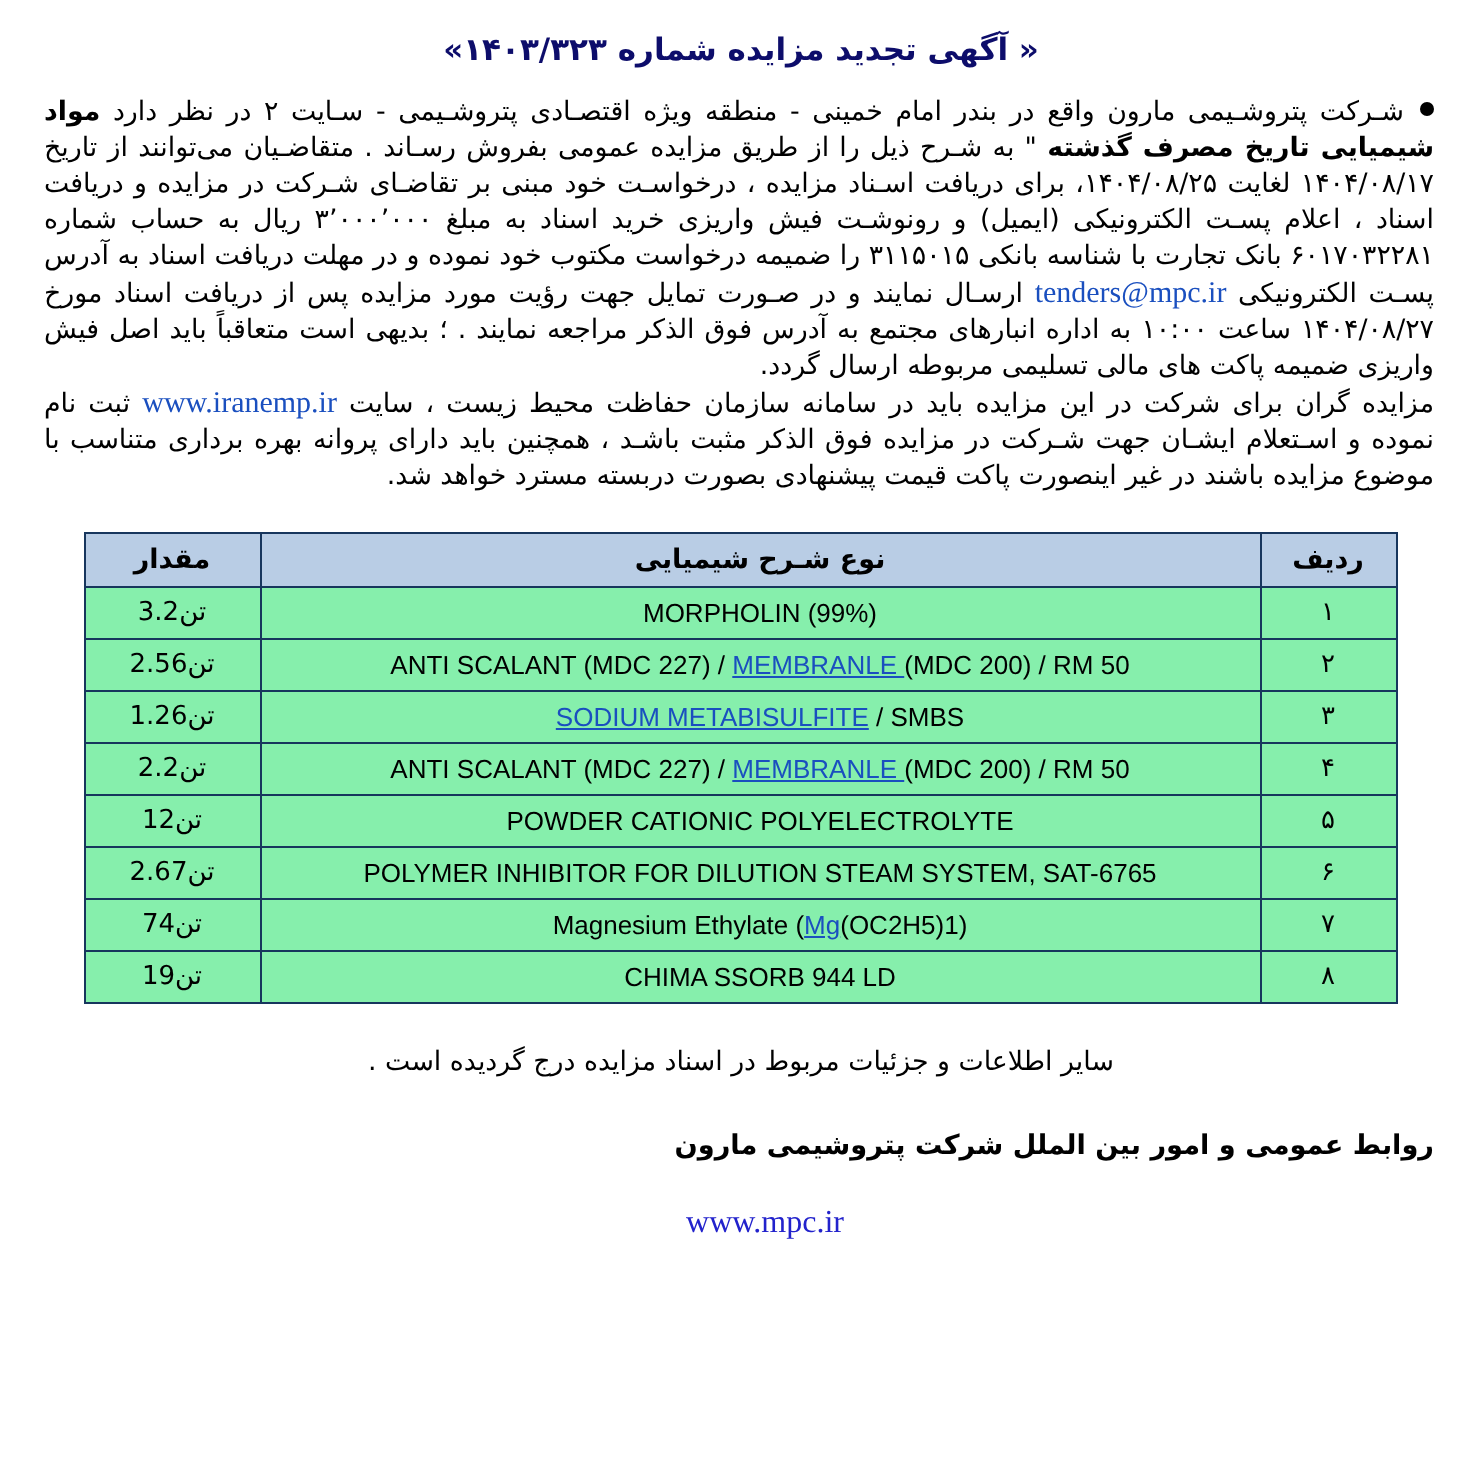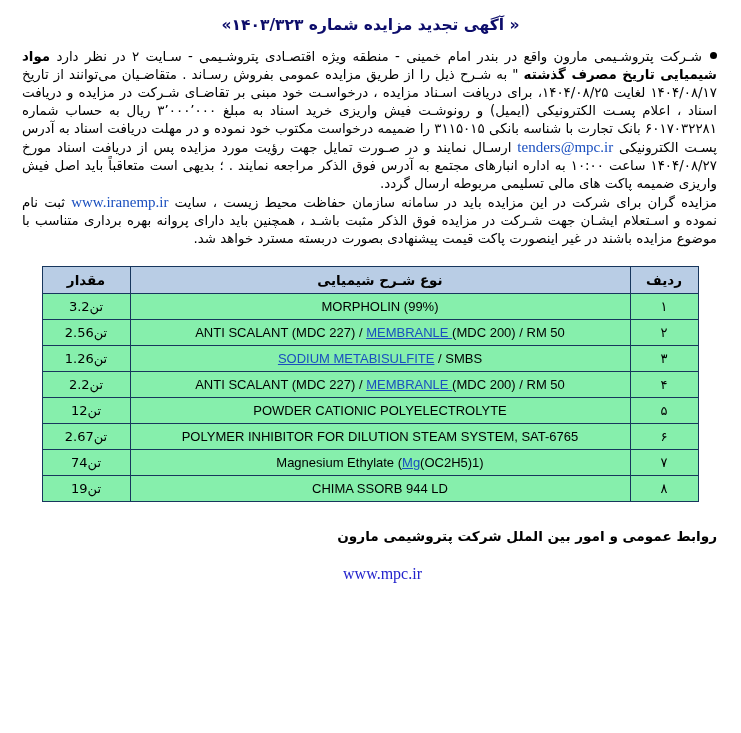--- a/index.html
+++ b/index.html
@@ -215,20 +215,21 @@
           </tr>
           <tr>
             <td class="cell-row">۸</td>
             <td class="cell-name"><span>CHIMA SSORB 944 LD</span></td>
             <td class="cell-qty"><span> تن</span><span class="qnum">19</span></td>
           </tr>
         </tbody>
     </table>
   </div>
 
+  <div class="note-line">سایر اطلاعات و جزئیات مربوط در اسناد مزایده درج گردیده است .</div>
 
   <div class="signature">روابط عمومی و امور بین الملل شرکت پتروشیمی مارون</div>
 
   <div class="site-line">
     <a href="#">www.mpc.ir</a>
   </div>
 
 </div>
 
 </body></html>

